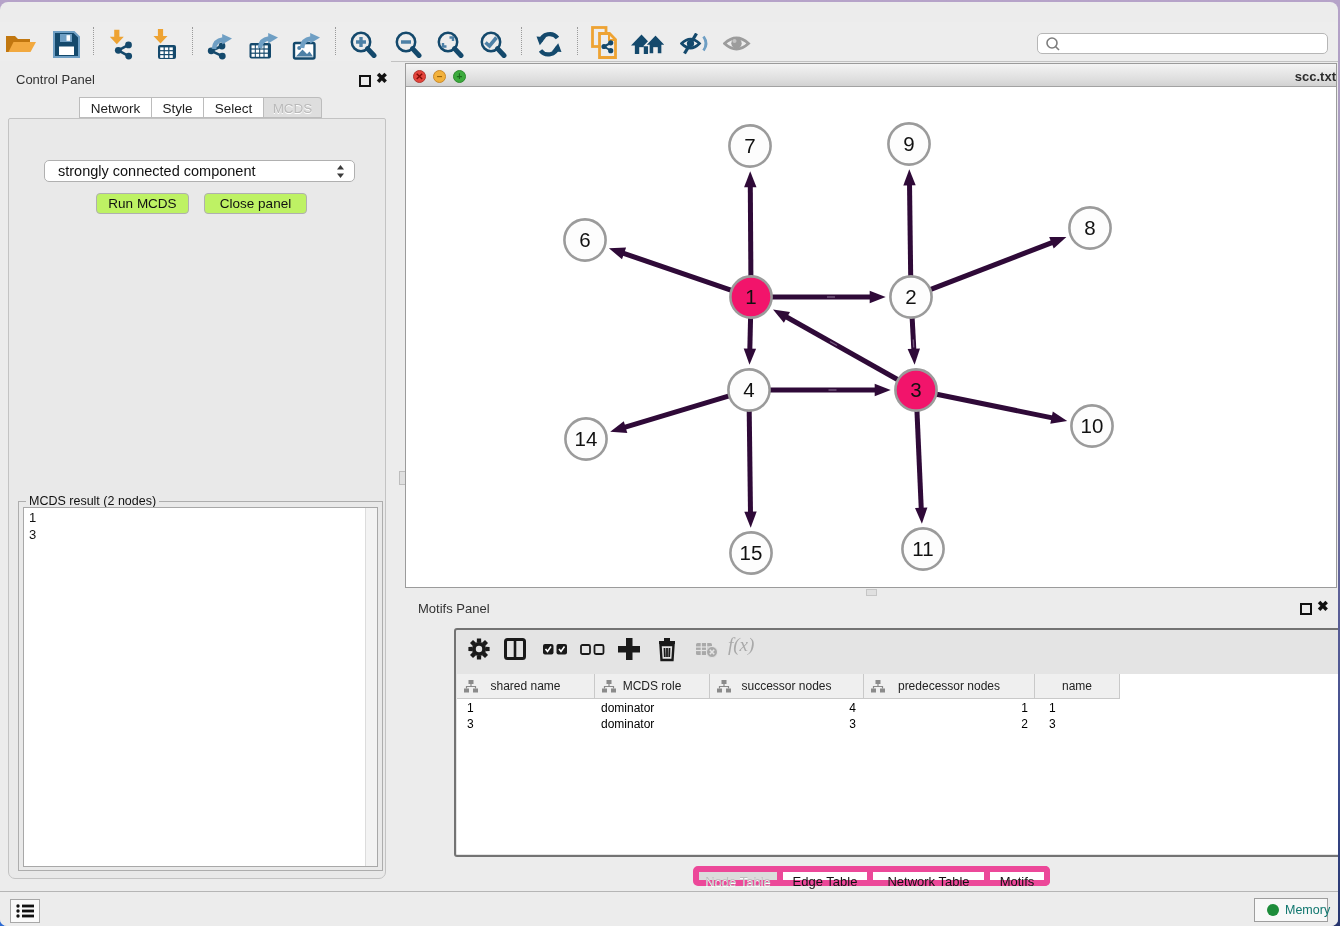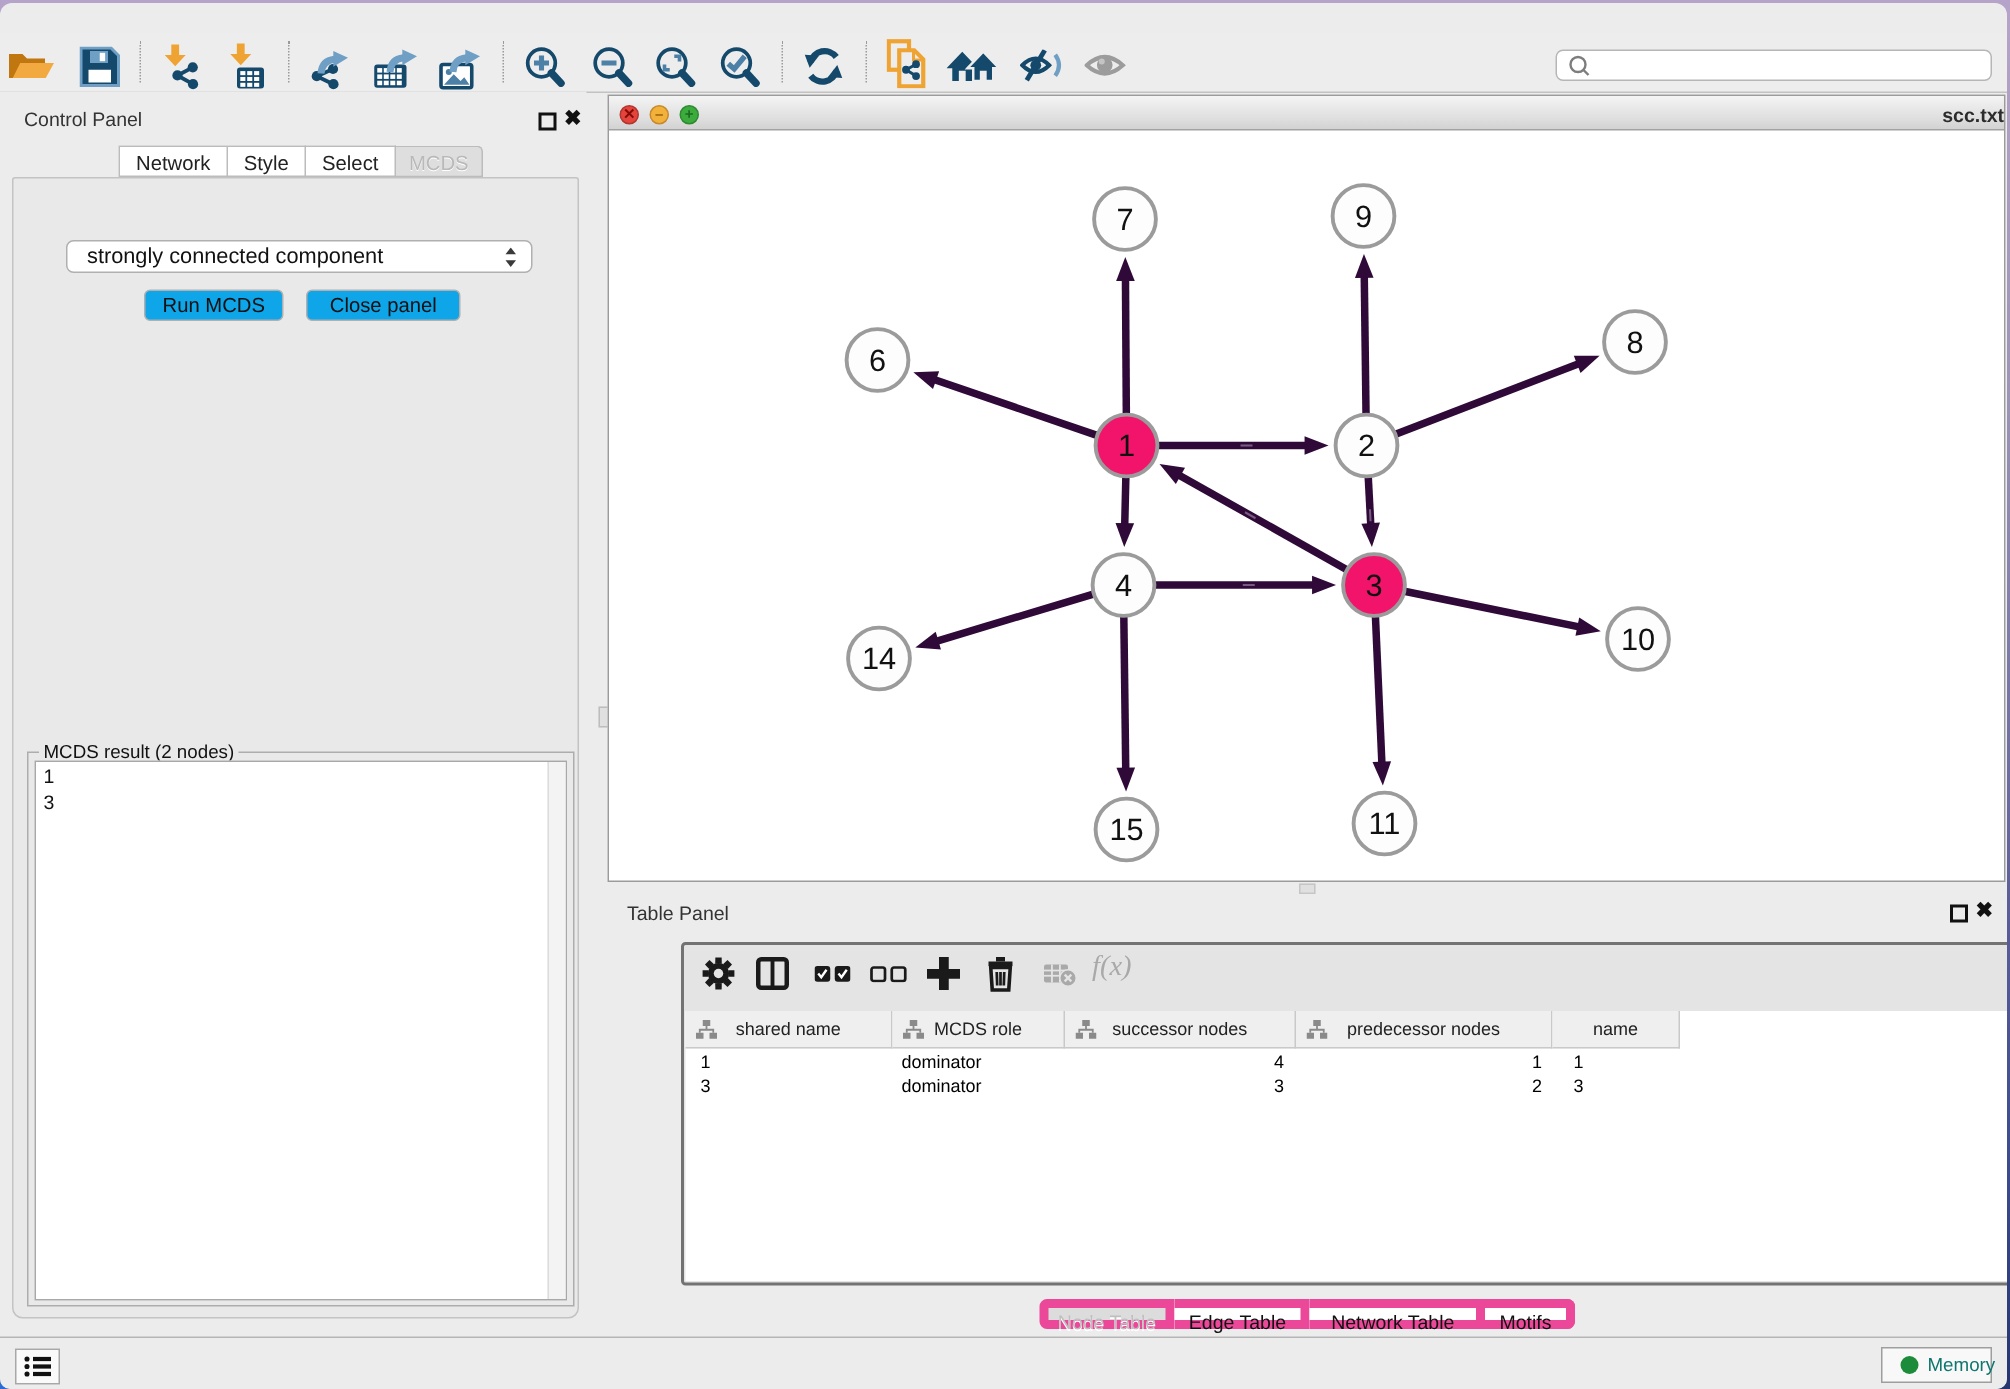--- a/index.html
+++ b/index.html
@@ -24,21 +24,21 @@
 #cpTitle{position:absolute;left:16px;top:11px;font-size:13px;color:#333;}
 #cpMax{position:absolute;left:359px;top:14px;width:8px;height:8px;border:2px solid #111;}
 #cpX{position:absolute;left:376px;top:9px;font-size:14px;font-weight:bold;color:#111;}
 #cpTabs{position:absolute;left:79px;top:36px;height:22px;}
 .ctab{position:absolute;top:0;height:21px;border:1px solid #bcbcbc;box-sizing:border-box;
  background:#fff;font-size:13.5px;font-weight:500;color:#222;text-align:center;line-height:21px;}
 #cpBody{position:absolute;left:8px;top:57px;width:378px;height:761px;background:#e9e9e9;
  border:1px solid #c3c3c3;border-radius:2px 2px 7px 7px;box-sizing:border-box;}
 #optlab{position:absolute;left:0;width:100%;top:18px;text-align:center;font-size:13.5px;color:#1c1c1c;}
 #dropdown{position:absolute;left:35px;top:41px;width:311px;height:22px;background:#fff;border:1px solid #b0b0b0;border-radius:5px;box-sizing:border-box;font-size:14.5px;color:#111;line-height:20px;padding-left:13px;}
-.btn{position:absolute;top:74px;height:21px;background:#0ea5e9;border:1px solid #b0b0b0;border-radius:4px;box-sizing:border-box;font-size:13.5px;color:#111;text-align:center;line-height:19px;}
+.btn{position:absolute;top:74px;height:21px;background:#bef264;border:1px solid #b0b0b0;border-radius:4px;box-sizing:border-box;font-size:13.5px;color:#111;text-align:center;line-height:19px;}
 #grpbox{position:absolute;left:9px;top:382px;width:363px;height:368px;border:1px solid #adadad;}
 #grplab{position:absolute;left:7px;top:-8px;background:#e9e9e9;padding:0 3px;font-size:12.5px;color:#111;}
 #mcdsText{position:absolute;left:4px;top:5px;right:4px;bottom:3px;background:#fff;border:1px solid #a8a8a8;font-size:13px;color:#111;}
 #mcdsSB{position:absolute;right:0;top:0;width:11px;height:100%;background:#f3f3f3;border-left:1px solid #dcdcdc;}
 
 #netwin{position:absolute;left:405px;top:61px;width:932px;height:525px;border:1px solid #9b9b9b;box-sizing:border-box;background:#fff;}
 #nettitle{position:absolute;left:0;top:0;right:0;height:22px;background:linear-gradient(180deg,#f4f4f4,#dedede 70%,#d2d2d2);border-bottom:1px solid #a2a2a2;}
 #netname{position:absolute;left:0;right:0;top:5px;text-align:right;font-size:13px;font-weight:bold;color:#2c2c2c;}
 .mtl{position:absolute;top:6px;width:13px;height:13px;border-radius:50%;box-sizing:border-box;font-size:10px;font-weight:bold;text-align:center;line-height:12px;}
 #graph{position:absolute;left:0;top:24px;}
@@ -292,21 +292,21 @@
         <text x="684" y="147" text-anchor="middle" font-size="20.5" fill="#111" font-family="Liberation Sans, sans-serif">8</text>
         <text x="503" y="63" text-anchor="middle" font-size="20.5" fill="#111" font-family="Liberation Sans, sans-serif">9</text>
         <text x="686" y="345" text-anchor="middle" font-size="20.5" fill="#111" font-family="Liberation Sans, sans-serif">10</text>
         <text x="517" y="468" text-anchor="middle" font-size="20.5" fill="#111" font-family="Liberation Sans, sans-serif">11</text>
         <text x="180" y="358" text-anchor="middle" font-size="20.5" fill="#111" font-family="Liberation Sans, sans-serif">14</text>
         <text x="345" y="472" text-anchor="middle" font-size="20.5" fill="#111" font-family="Liberation Sans, sans-serif">15</text>
       </svg>
   </div>
   <div id="hsplit"></div>
   <div id="tpanel">
-    <div id="tpTitle">Table Panel</div>
+    <div id="tpTitle">Motifs Panel</div>
     <div id="tpMax"></div>
       <div id="tpX">✖</div>
     <div id="tpInner">
       <svg style="position:absolute;left:12px;top:8px" width="22" height="22" viewBox="0 0 22 22">
           <circle cx="11" cy="11" r="7.040000000000001" fill="#1a1a1a"></circle>
           <polygon points="17.5,8.8 21.6,8.9 21.6,13.1 17.5,13.2" fill="#1a1a1a"></polygon>
           <polygon points="17.2,14.0 20.0,17.0 17.0,20.0 14.0,17.2" fill="#1a1a1a"></polygon>
           <polygon points="13.2,17.5 13.1,21.6 8.9,21.6 8.8,17.5" fill="#1a1a1a"></polygon>
           <polygon points="8.0,17.2 5.0,20.0 2.0,17.0 4.8,14.0" fill="#1a1a1a"></polygon>
           <polygon points="4.5,13.2 0.4,13.1 0.4,8.9 4.5,8.8" fill="#1a1a1a"></polygon>

